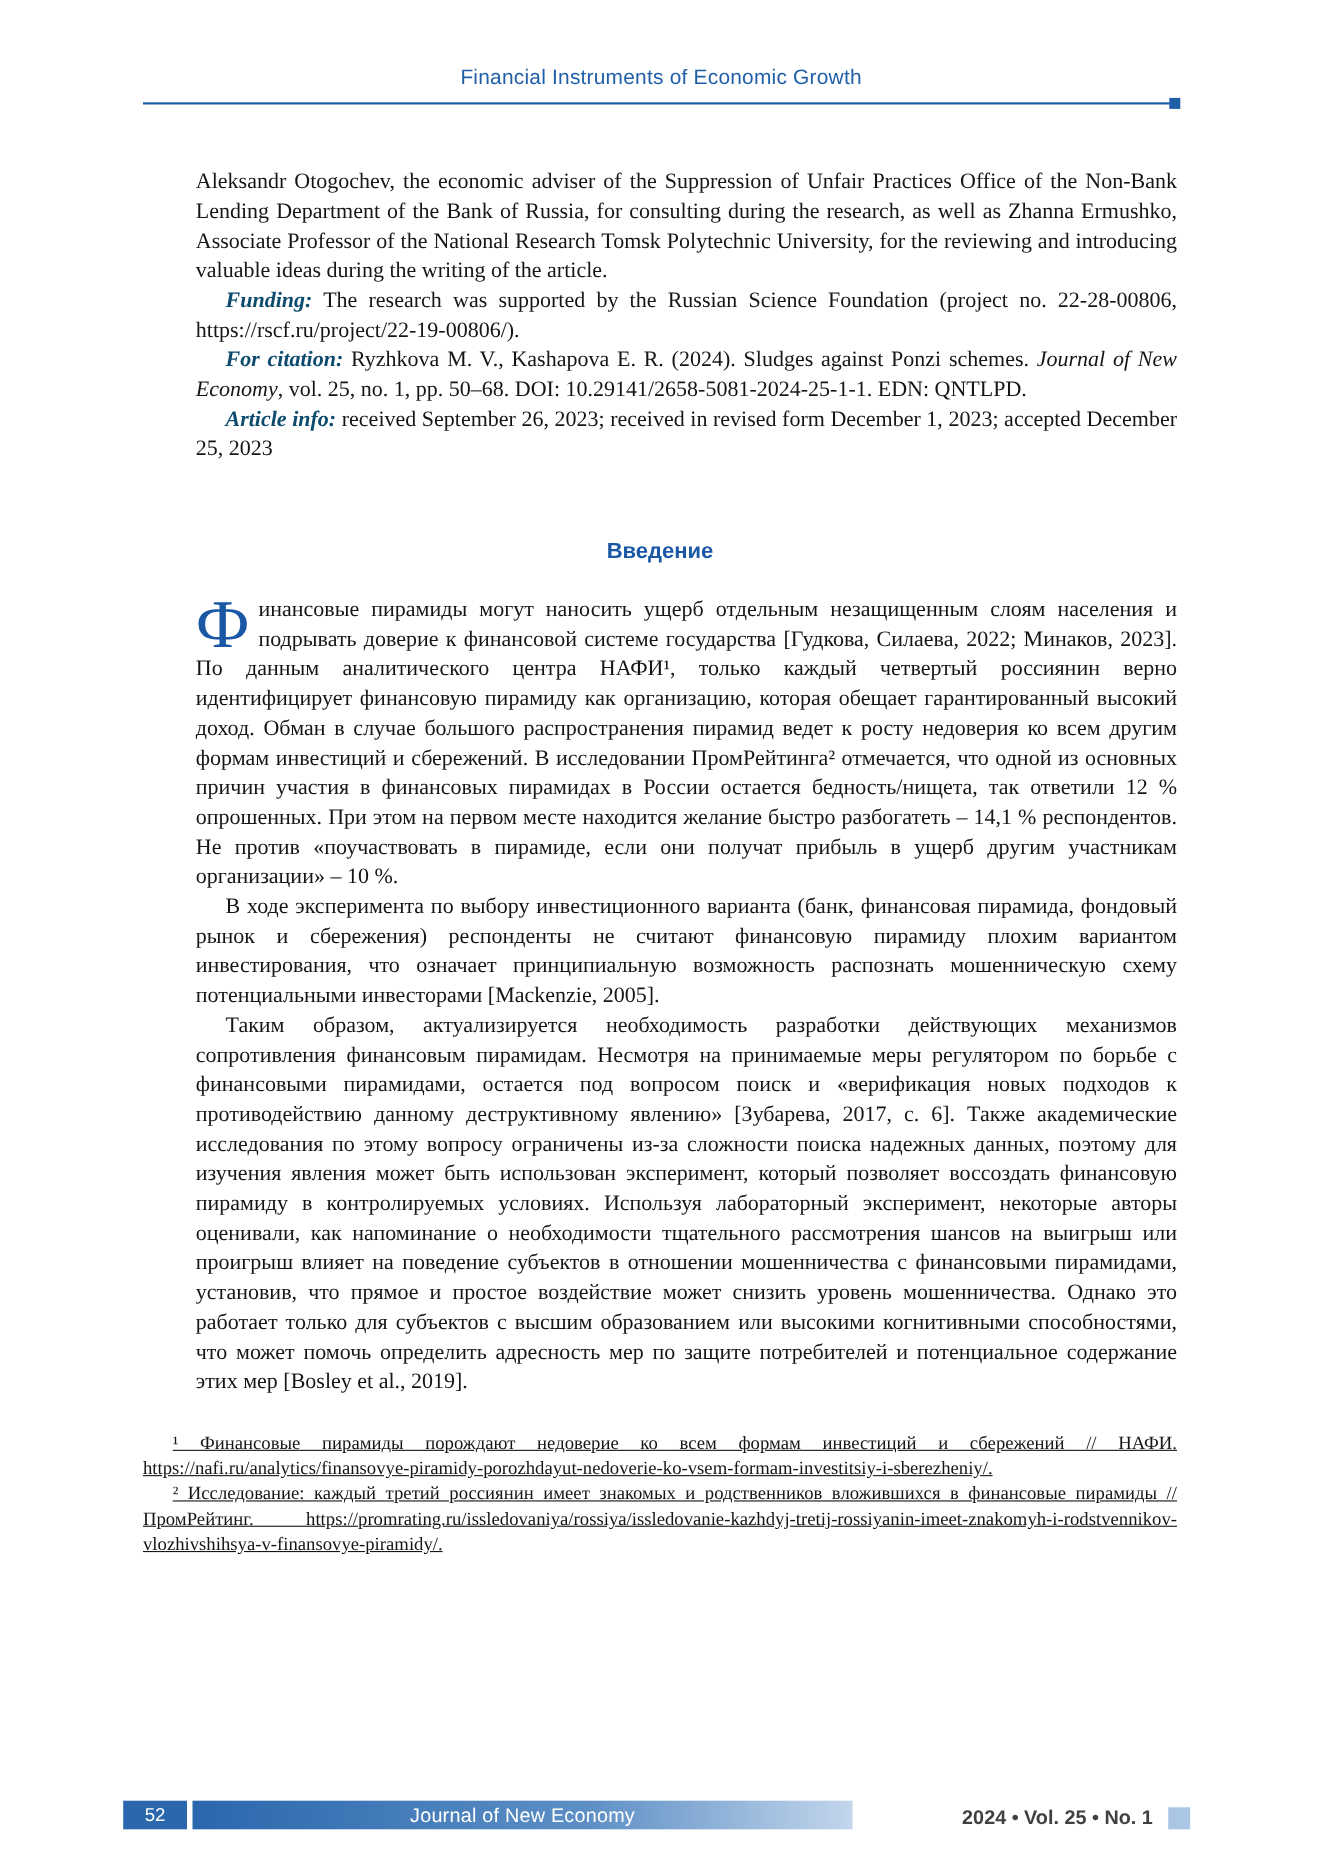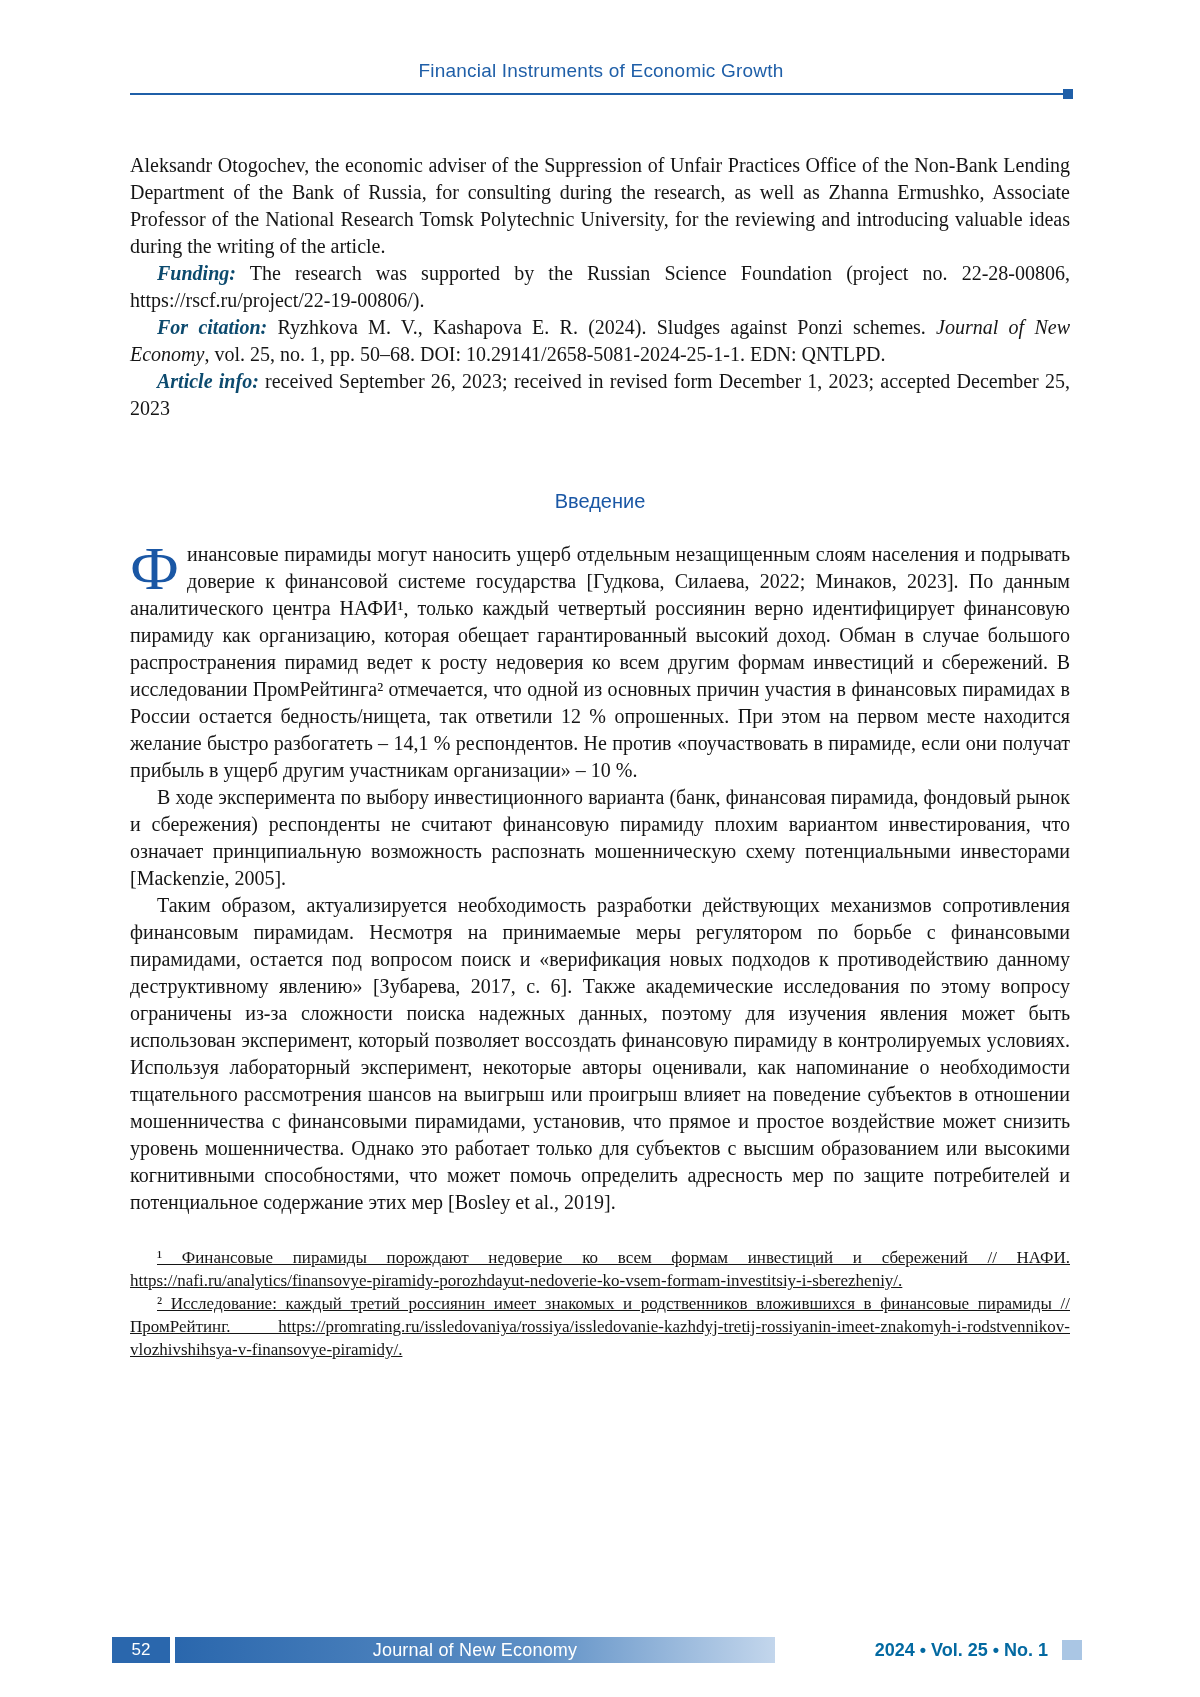--- a/index.html
+++ b/index.html
@@ -27,29 +27,30 @@
   .head-square {
     position:absolute; right:-1px; bottom:-6px;
     width:10px; height:10px; background:#1f5fa8; display:block;
   }
   
   .content { position:absolute; top:152px; left:130px; right:130px; }
   .fm, .body-p {
     font-size:20px;
     line-height:27px;
     text-align:justify;
+    margin-left:48px;
   }
   .indent { text-indent:27px; }
   .fm-label { color:#0c4a6e; font-weight:bold; font-style:italic; }
   .italic { font-style:italic; }
   .section-heading {
     text-align:center;
     color:#1a57a5;
     font-family:"Liberation Sans", sans-serif;
-    font-weight:normal;
+    font-weight:bold;
     font-size:20px;
     margin:68px 0 28px 0;
   }
   .dropcap-p .dropcap {
     float:left;
     color:#1a57a5;
     font-size:62px;
     line-height:50px;
     padding:2px 8px 0 0;
   }
@@ -58,41 +59,41 @@
     font-size:17px;
     line-height:23px;
     text-decoration:underline;
   }
   .footnote { text-align:justify; text-indent:27px; overflow-wrap:anywhere; }
   
   .page-footer {
     position:absolute;
     left:112px; right:118px; bottom:34px;
     height:26px;
-    display:flex; align-items:center;
+    display:flex; align-items:flex-end;
     font-family:"Liberation Sans", sans-serif;
   }
   .page-number {
     width:58px; height:26px;
     background:#2a67ad; color:#ffffff;
     display:flex; align-items:center; justify-content:center;
     font-size:17px;
   }
   .footer-bar {
     margin-left:5px;
     width:600px; height:26px;
     background:linear-gradient(to right, #2a67ad 0%, #5d8fc5 60%, #c3d6ec 100%);
     color:#ffffff;
     display:flex; align-items:center; justify-content:center;
     font-size:18px;
     letter-spacing:0.2px;
   }
   .issue-info {
     margin-left:auto;
-    color:#0369a1;
+    color:#404040;
     font-weight:bold;
     font-size:18px;
   }
   .footer-square { width:20px; height:20px; background:#aac6e4; margin-left:14px; }
 </style>
 </head>
 <body>
 
 <div class="page">
 

